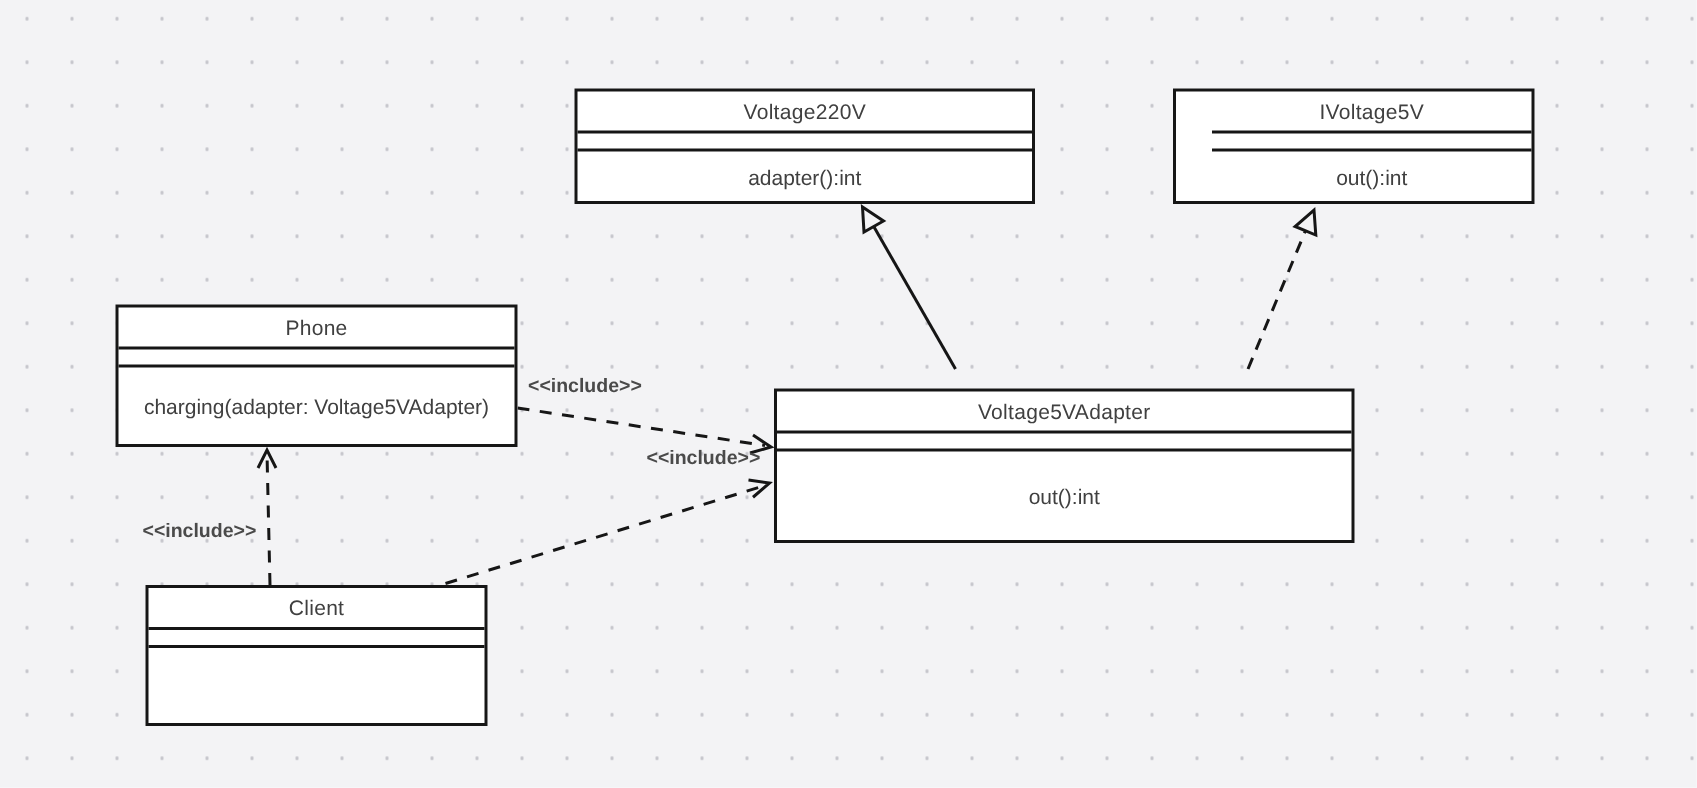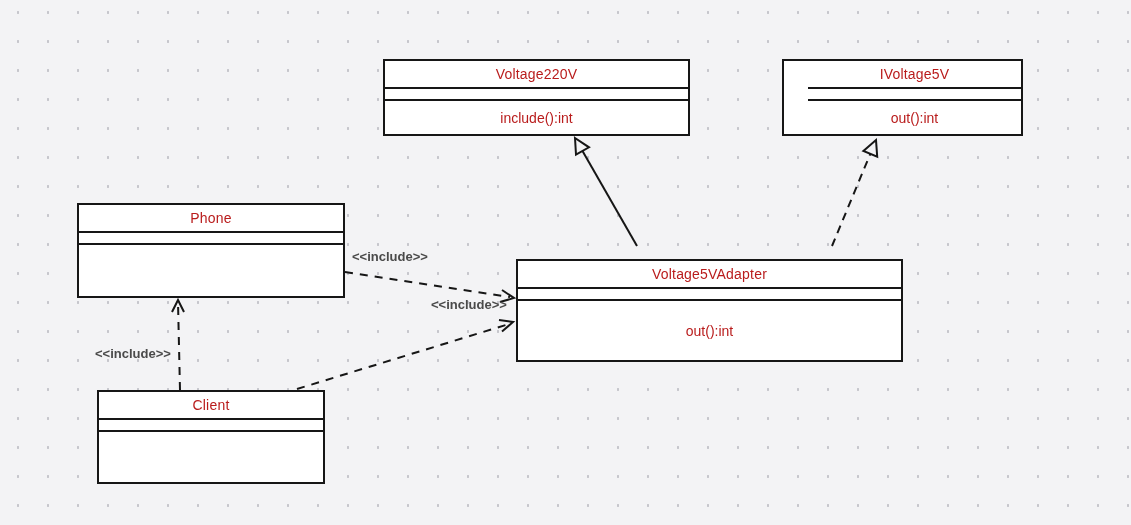--- a/index.html
+++ b/index.html
@@ -22,21 +22,21 @@
     left: 0; top: 0;
     width: 1131px; height: 525px;
   }
 
   .uml {
     position: absolute;
     display: flex;
     flex-direction: column;
     background: #ffffff;
     border: 2px solid #161616;
-    color: #b91c1c;
+    color: #404040;
   }
   .uml-title {
     height: 28px;
     flex: 0 0 28px;
     display: flex;
     align-items: center;
     justify-content: center;
     border-bottom: 2px solid #161616;
     font-size: 14px;
     letter-spacing: 0.2px;
@@ -102,32 +102,33 @@
 
     <g stroke="#161616" stroke-width="2" fill="none">
       <line x1="297" y1="389" x2="509" y2="324" stroke-dasharray="8 7"></line>
       <polyline points="502,331.5 513,322 499,320"></polyline>
     </g>
   </svg>
 
   <div class="uml" id="cls-voltage220v">
     <div class="uml-title">Voltage220V</div>
     <div class="uml-attrs"></div>
-    <div class="uml-methods">include():int</div>
+    <div class="uml-methods">adapter():int</div>
   </div>
 
   <div class="uml" id="cls-ivoltage5v">
     <div class="uml-title">IVoltage5V</div>
     <div class="uml-attrs"></div>
     <div class="uml-methods">out():int</div>
   </div>
 
   <div class="uml" id="cls-phone">
     <div class="uml-title">Phone</div>
     <div class="uml-attrs"></div>
+    <div class="uml-methods">charging(adapter: Voltage5VAdapter)</div>
   </div>
 
   <div class="uml" id="cls-voltage5vadapter">
     <div class="uml-title">Voltage5VAdapter</div>
     <div class="uml-attrs"></div>
     <div class="uml-methods">out():int</div>
   </div>
 
   <div class="uml" id="cls-client">
     <div class="uml-title">Client</div>

